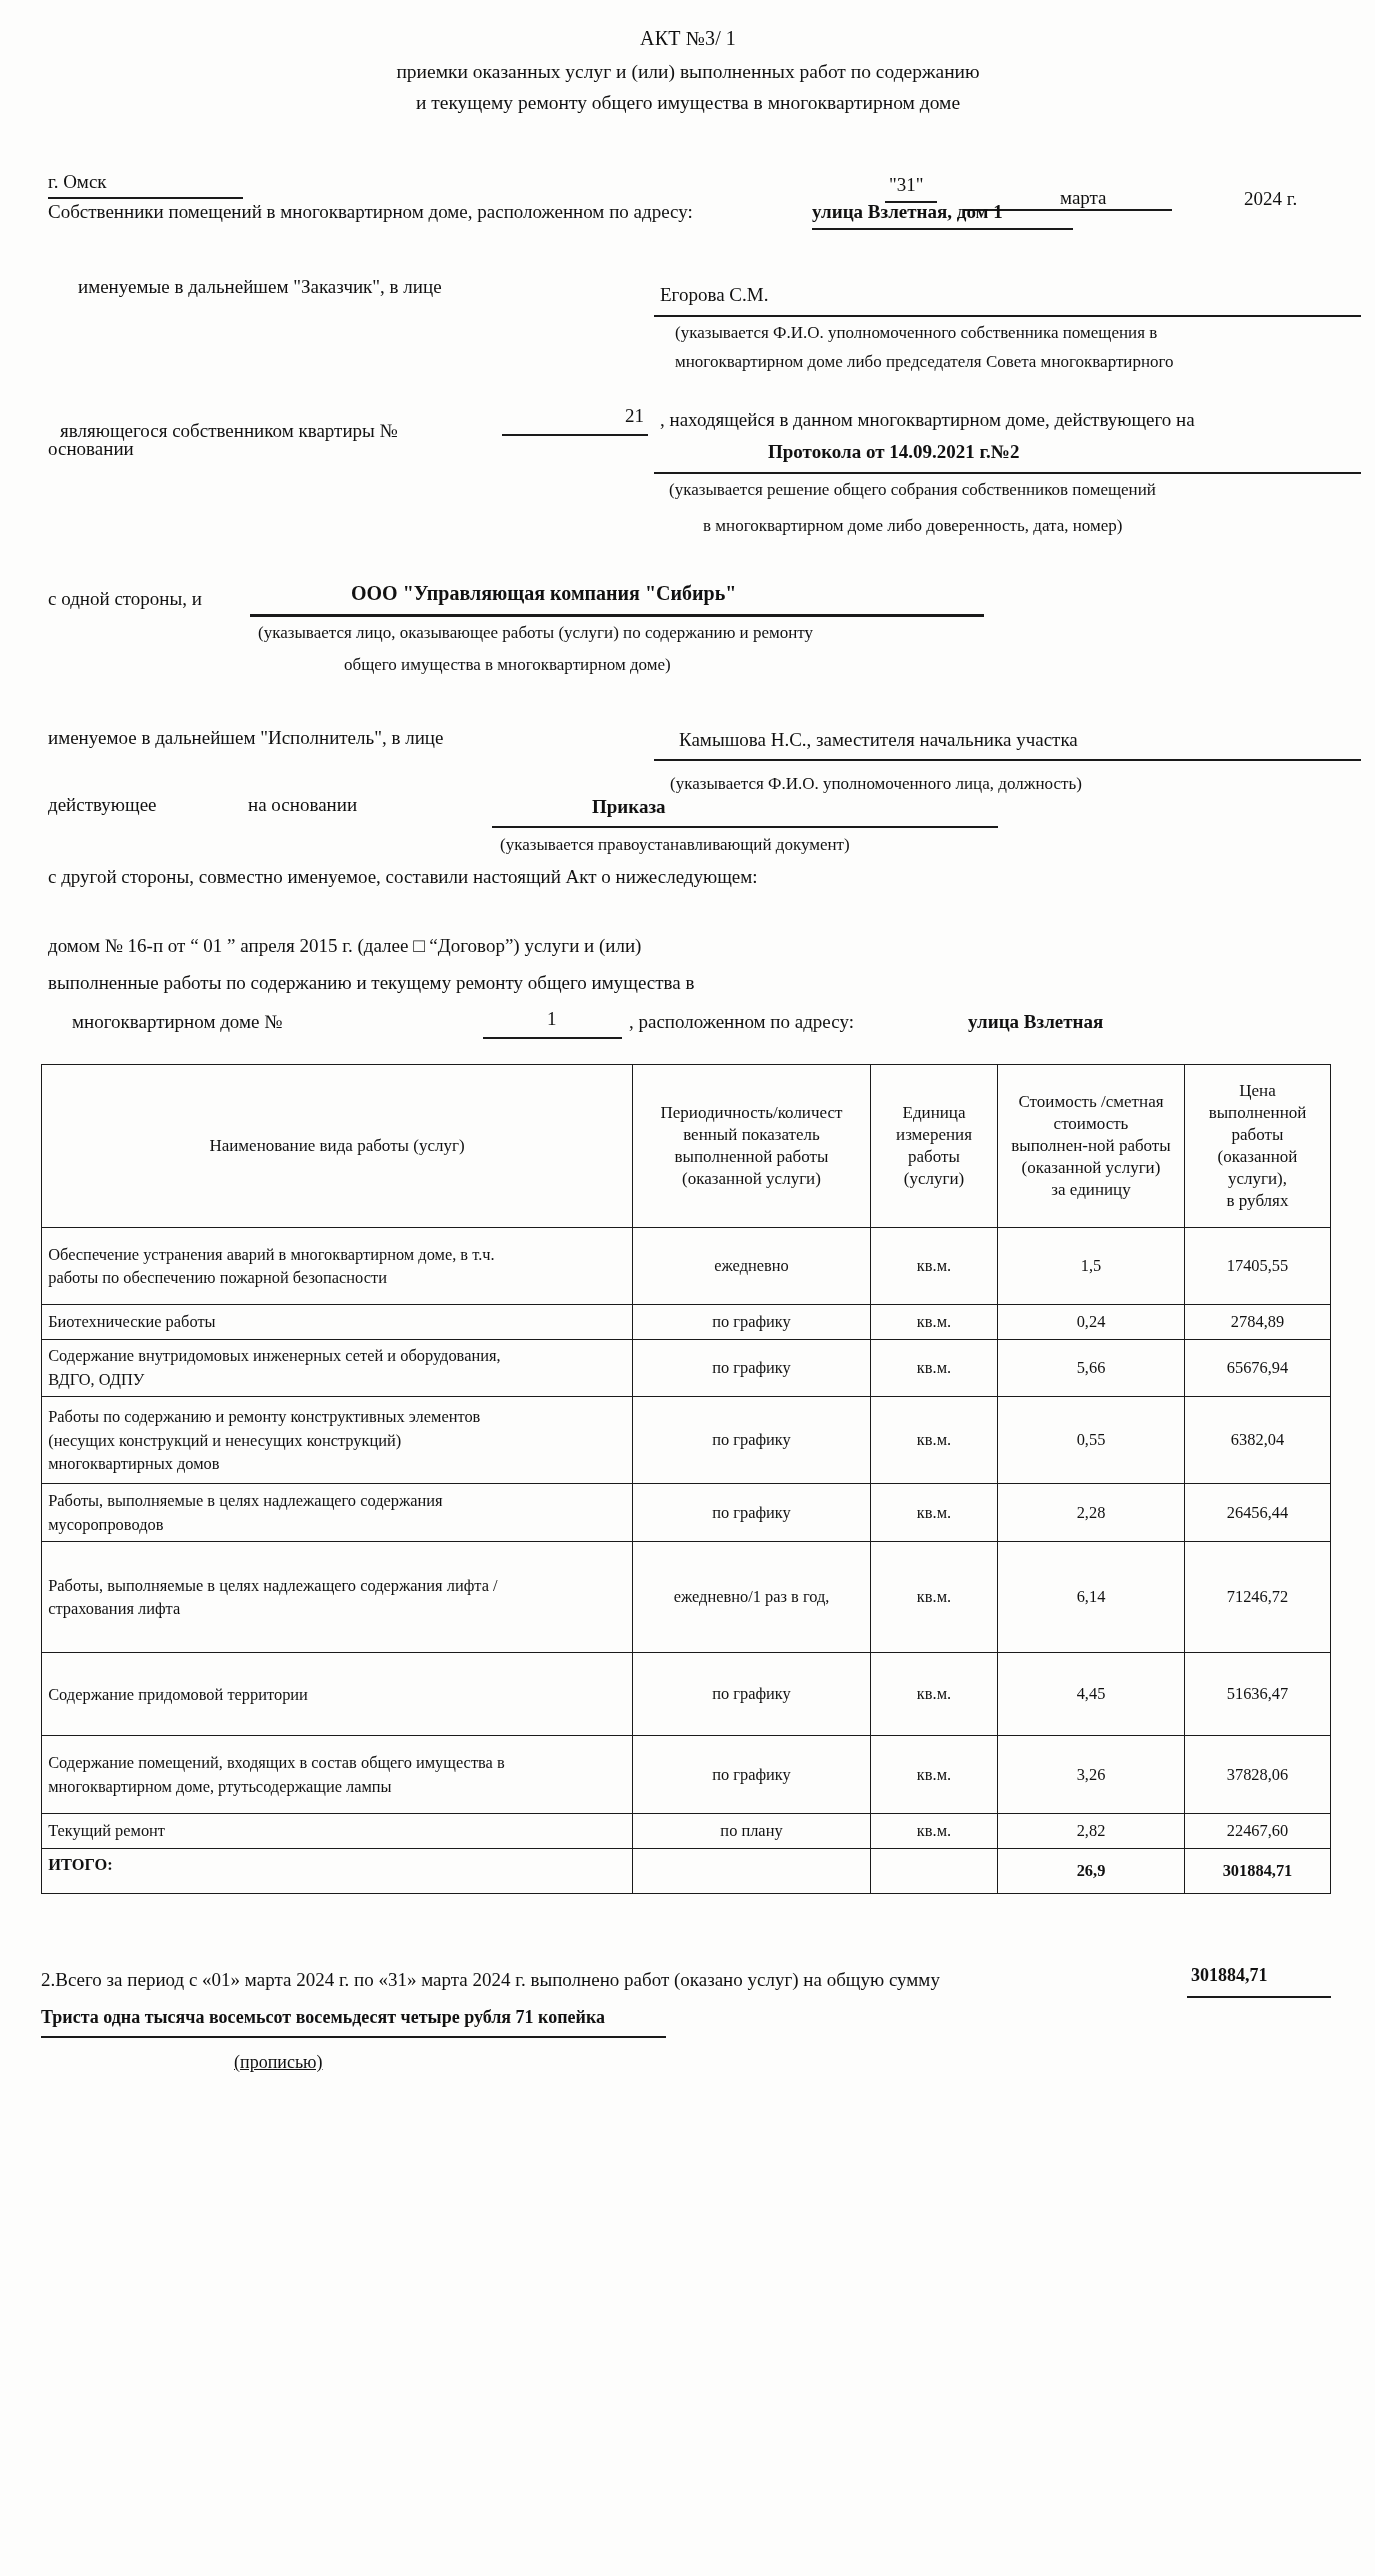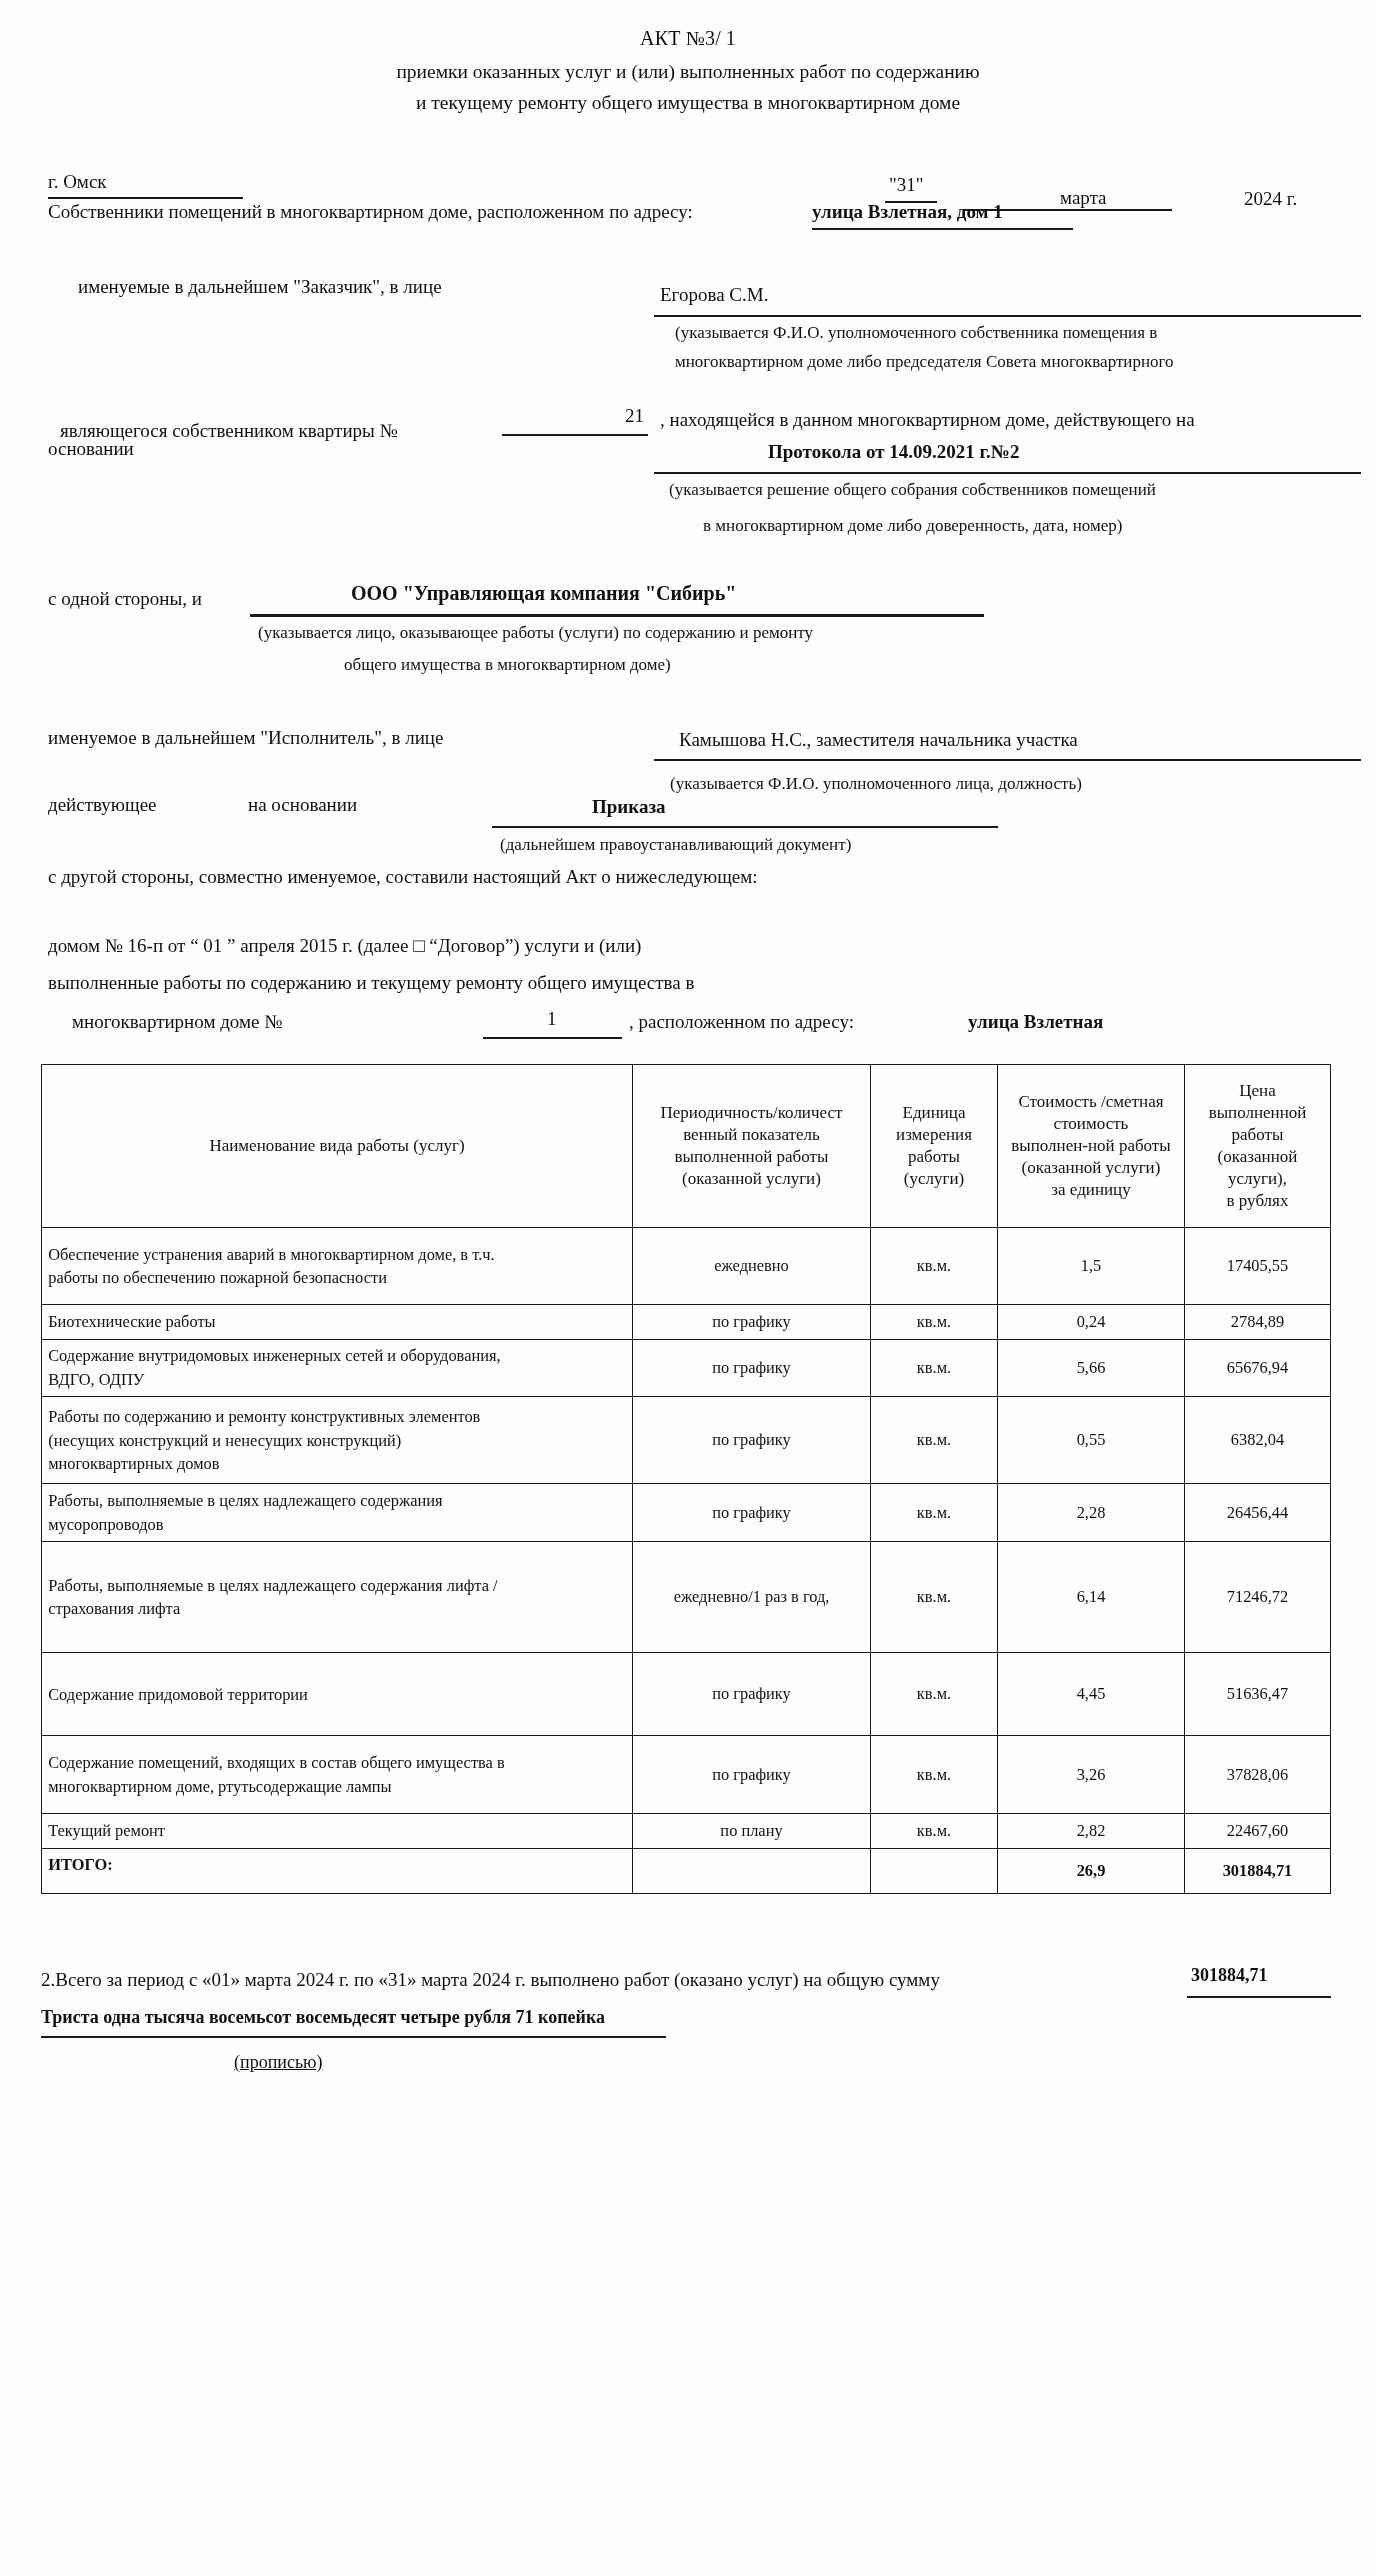--- a/index.html
+++ b/index.html
@@ -142,21 +142,21 @@
 
   <div class="abs t" style="left:48px; top:726px;">именуемое в дальнейшем "Исполнитель", в лице</div>
   <div class="abs t" style="left:679px; top:728px;">Камышова Н.С., заместителя начальника участка</div>
   <div class="abs rule" style="left:654px; top:759px; width:707px;"></div>
   <div class="abs t-s" style="left:670px; top:765px;margin-top:8px;">(указывается Ф.И.О. уполномоченного лица, должность)</div>
 
   <div class="abs t" style="left:48px; top:793px;">действующее</div>
   <div class="abs t" style="left:248px; top:793px;">на основании</div>
   <div class="abs t bold" style="left:592px; top:795px;">Приказа</div>
   <div class="abs rule" style="left:492px; top:826px; width:506px;"></div>
-  <div class="abs t-s" style="left:500px; top:834px;">(дальнейшем правоустанавливающий документ)</div>
+  <div class="abs t-s" style="left:500px; top:834px;">(указывается правоустанавливающий документ)</div>
 
   <div class="abs t" style="left:48px; top:865px;">с другой стороны, совместно именуемое, составили настоящий Акт о нижеследующем:</div>
   <div class="abs t" style="left:48px; top:934px;">домом № 16-п от “ 01 ” апреля  2015 г. (далее □ “Договор”) услуги и (или)</div>
   <div class="abs t" style="left:48px; top:971px;">выполненные работы по содержанию и текущему ремонту общего имущества в</div>
 
   <div class="abs t" style="left:48px; top:1010px;margin-left:24px;">многоквартирном доме №</div>
   <div class="abs t" style="left:547px; top:1007px;">1</div>
   <div class="abs rule" style="left:483px; top:1037px; width:139px;"></div>
   <div class="abs t" style="left:629px; top:1010px;">, расположенном по адресу:</div>
   <div class="abs t bold" style="left:968px; top:1010px;">улица Взлетная</div>

